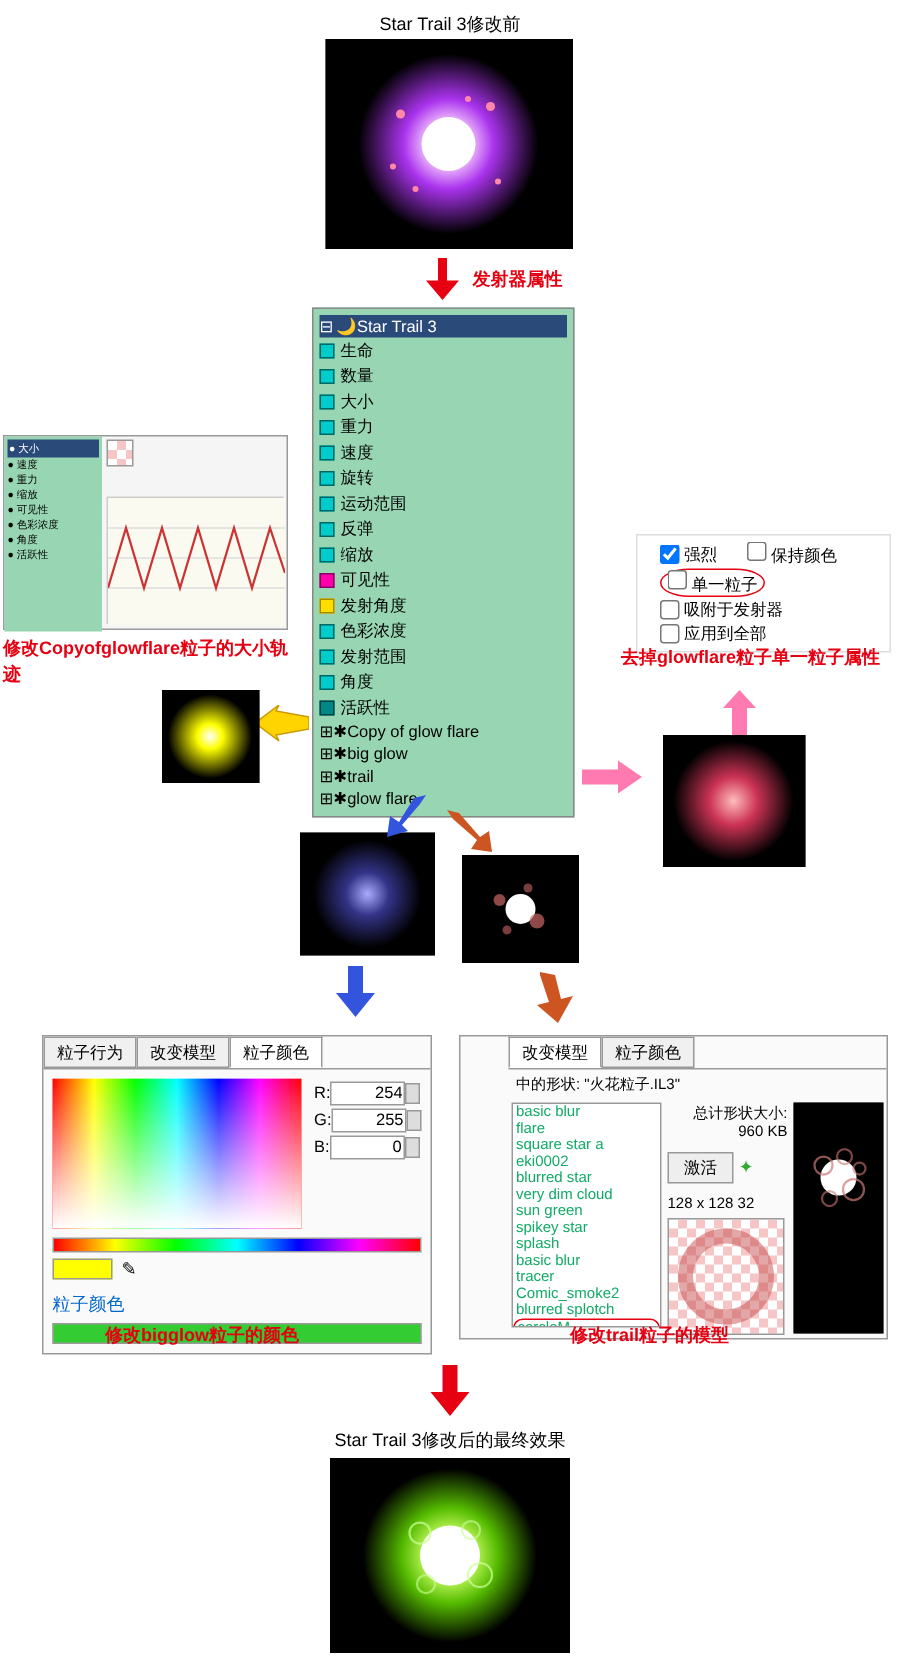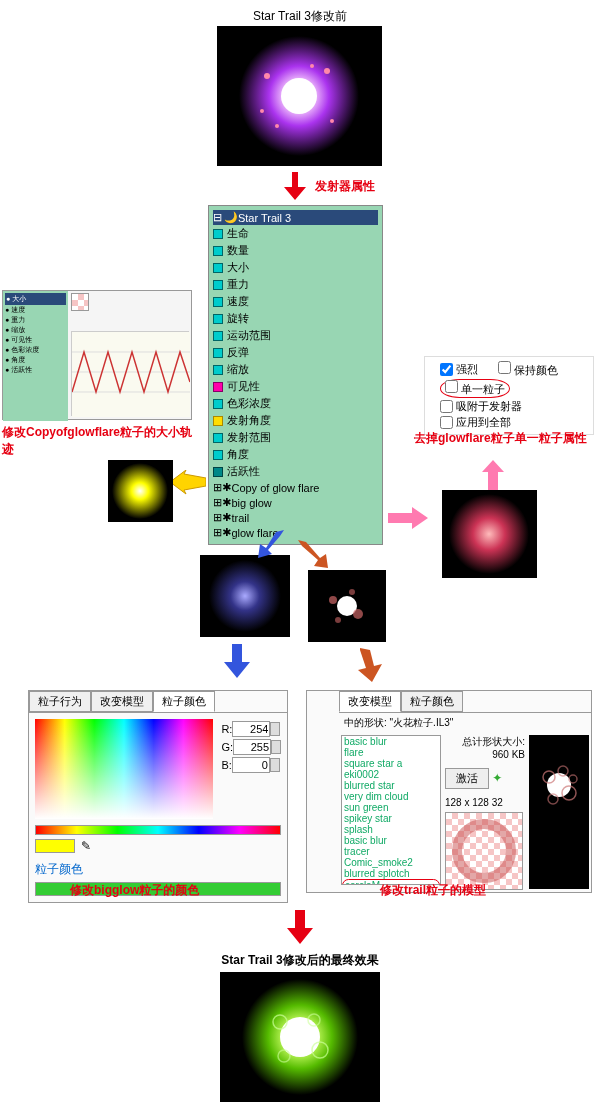--- a/index.html
+++ b/index.html
@@ -16,21 +16,21 @@
 .sq-pink { background: #f0a; border: 1px solid #806; }
 .sq-yellow { background: #fd0; border: 1px solid #a80; }
 .sq-teal { background: #088; border: 1px solid #044; }
 .checkerbox { background: repeating-conic-gradient(#f6c5c5 0 25%, #fff 0 50%) 0 0/12px 12px; border: 1px solid #999; }
 .colorpicker { display: flex; }
 .gradient { width: 180px; height: 100px; background: 
   linear-gradient(to bottom, rgba(255,255,255,0) 0%, #fff 100%),
   linear-gradient(to right, #f00, #ff0, #0f0, #0ff, #00f, #f0f, #f00);
 }
 .rgb-row { display: flex; align-items: center; margin: 2px 0; font-size: 11px; }
-.rgb-row input { width: 38px; font-size: 11px; border: 1px solid #999; text-align: right; padding: 1px; }
+.rgb-row input { width: 50px; font-size: 11px; border: 1px solid #999; text-align: right; padding: 1px; }
 .spinner { width: 10px; height: 14px; background: #ddd; border: 1px solid #999; display: inline-block; }
 .tab { display: inline-block; padding: 2px 8px; border: 1px solid #999; background: #f0f0f0; font-size: 11px; }
 .tab.active { background: #fff; border-bottom: 1px solid #fff; }
 .checkbox-row { display: flex; align-items: center; font-size: 11px; margin: 1px 12px; }
 .checkbox-row input { margin-right: 3px; }
 .circled { border: 1px solid #e60012; border-radius: 50%/90%; padding: 0 4px; }
 .list-item { font-size: 10px; color: #1a6; padding: 0 2px; }
 .list-item.circled-list { border: 1px solid #e60012; border-radius: 8px; }
 .btn { background: #eee; border: 1px solid #999; padding: 2px 10px; font-size: 11px; }
 .graph-area { background: #fafafa; border: 1px solid #ccc; }
@@ -107,26 +107,26 @@
     </div>
 <div class="tree-item">
       <span class="tree-icon sq-cyan"></span>
       <span>缩放</span>
     </div>
 <div class="tree-item">
       <span class="tree-icon sq-pink"></span>
       <span>可见性</span>
     </div>
 <div class="tree-item">
-      <span class="tree-icon sq-cyan"></span>
-      <span>色彩浓度</span>
-    </div>
-<div class="tree-item">
       <span class="tree-icon sq-yellow"></span>
       <span>发射角度</span>
+    </div>
+<div class="tree-item">
+      <span class="tree-icon sq-cyan"></span>
+      <span>色彩浓度</span>
     </div>
 <div class="tree-item">
       <span class="tree-icon sq-cyan"></span>
       <span>发射范围</span>
     </div>
 <div class="tree-item">
       <span class="tree-icon sq-cyan"></span>
       <span>角度</span>
     </div>
 <div class="tree-item">
@@ -343,21 +343,21 @@
 </svg>
 </div>
 </div>
 </div>
 <div class="abs red-text" style="left:380px; top:882px;">修改trail粒子的模型</div>
 
 <svg class="abs" style="left:285px; top:910px;" width="30" height="34">
 <path d="M10 0 L20 0 L20 18 L28 18 L15 34 L2 18 L10 18 Z" fill="#e60012"></path>
 </svg>
 
-<div class="abs title-text" style="left:170px; top:952px; width:260px;font-weight:bold;">Star Trail 3修改后的最终效果</div>
+<div class="abs title-text" style="left:170px; top:952px; width:260px;">Star Trail 3修改后的最终效果</div>
 
 <div class="abs preview-box" style="left:220px; top:972px; width:160px; height:130px;">
 <svg width="160" height="130">
       <defs>
         <radialGradient id="gg">
           <stop offset="0%" stop-color="#fff"></stop>
           <stop offset="25%" stop-color="#cf6"></stop>
           <stop offset="55%" stop-color="#5b0"></stop>
           <stop offset="100%" stop-color="#000"></stop>
         </radialGradient>

